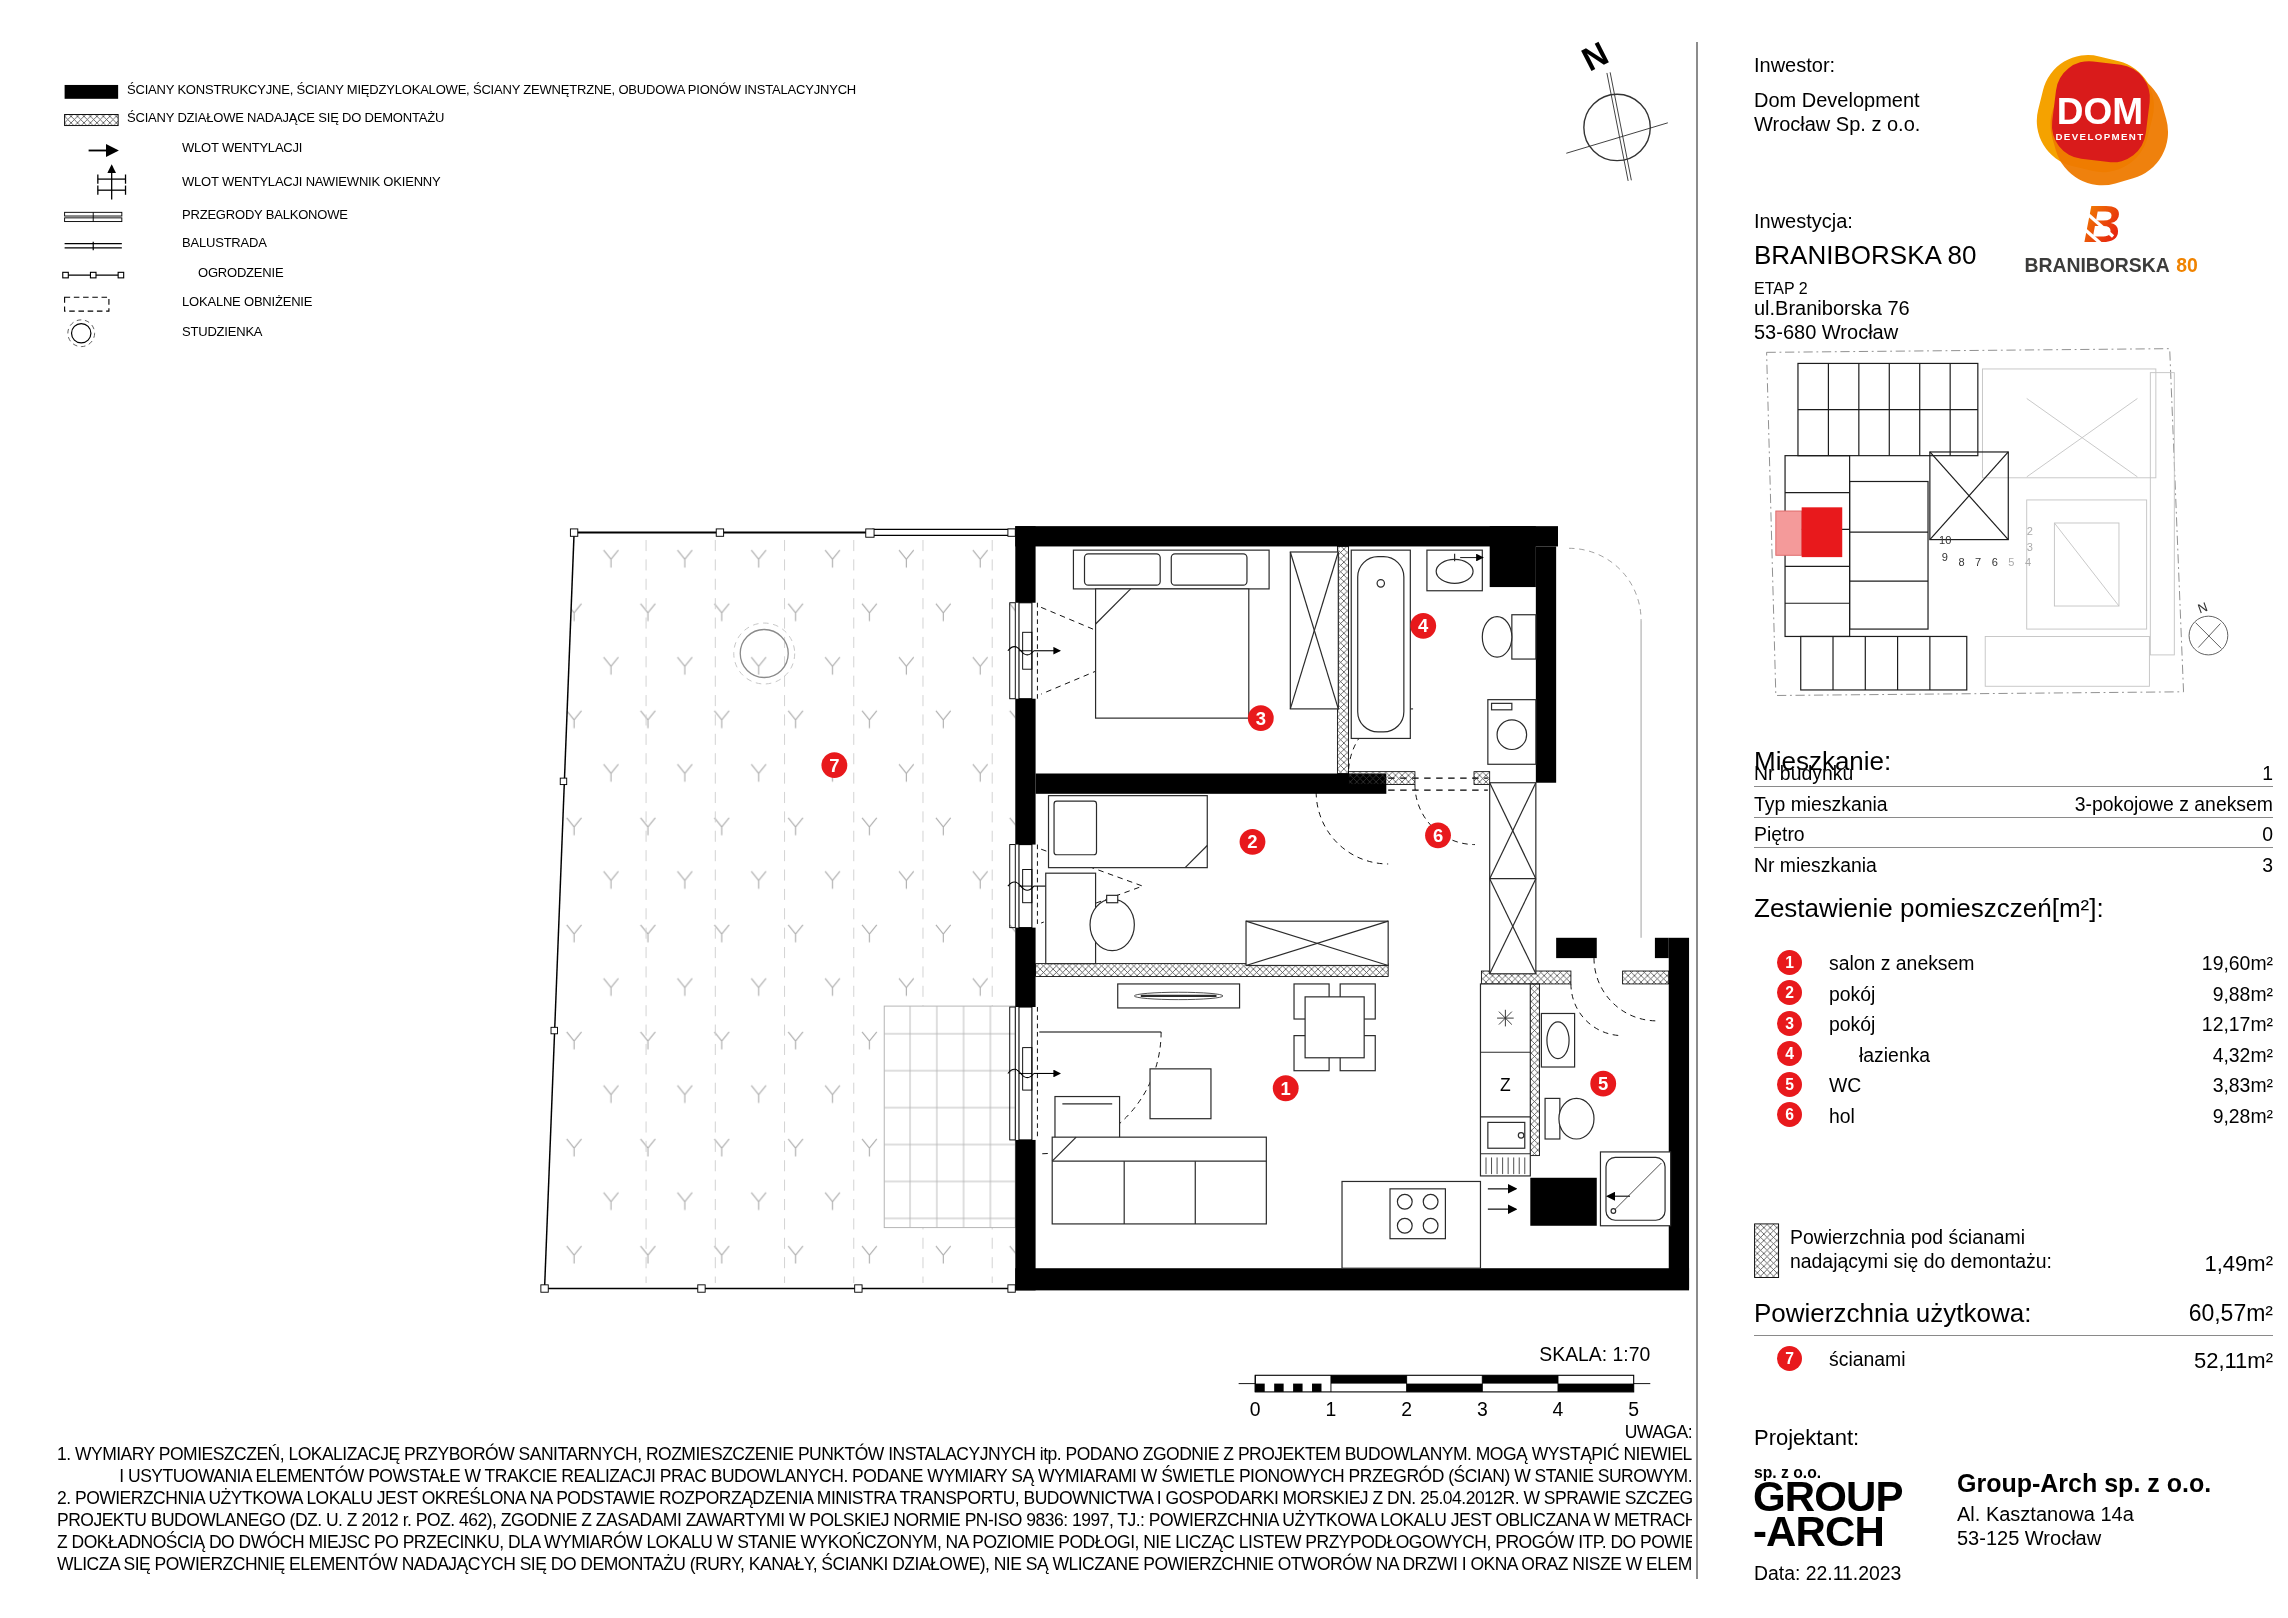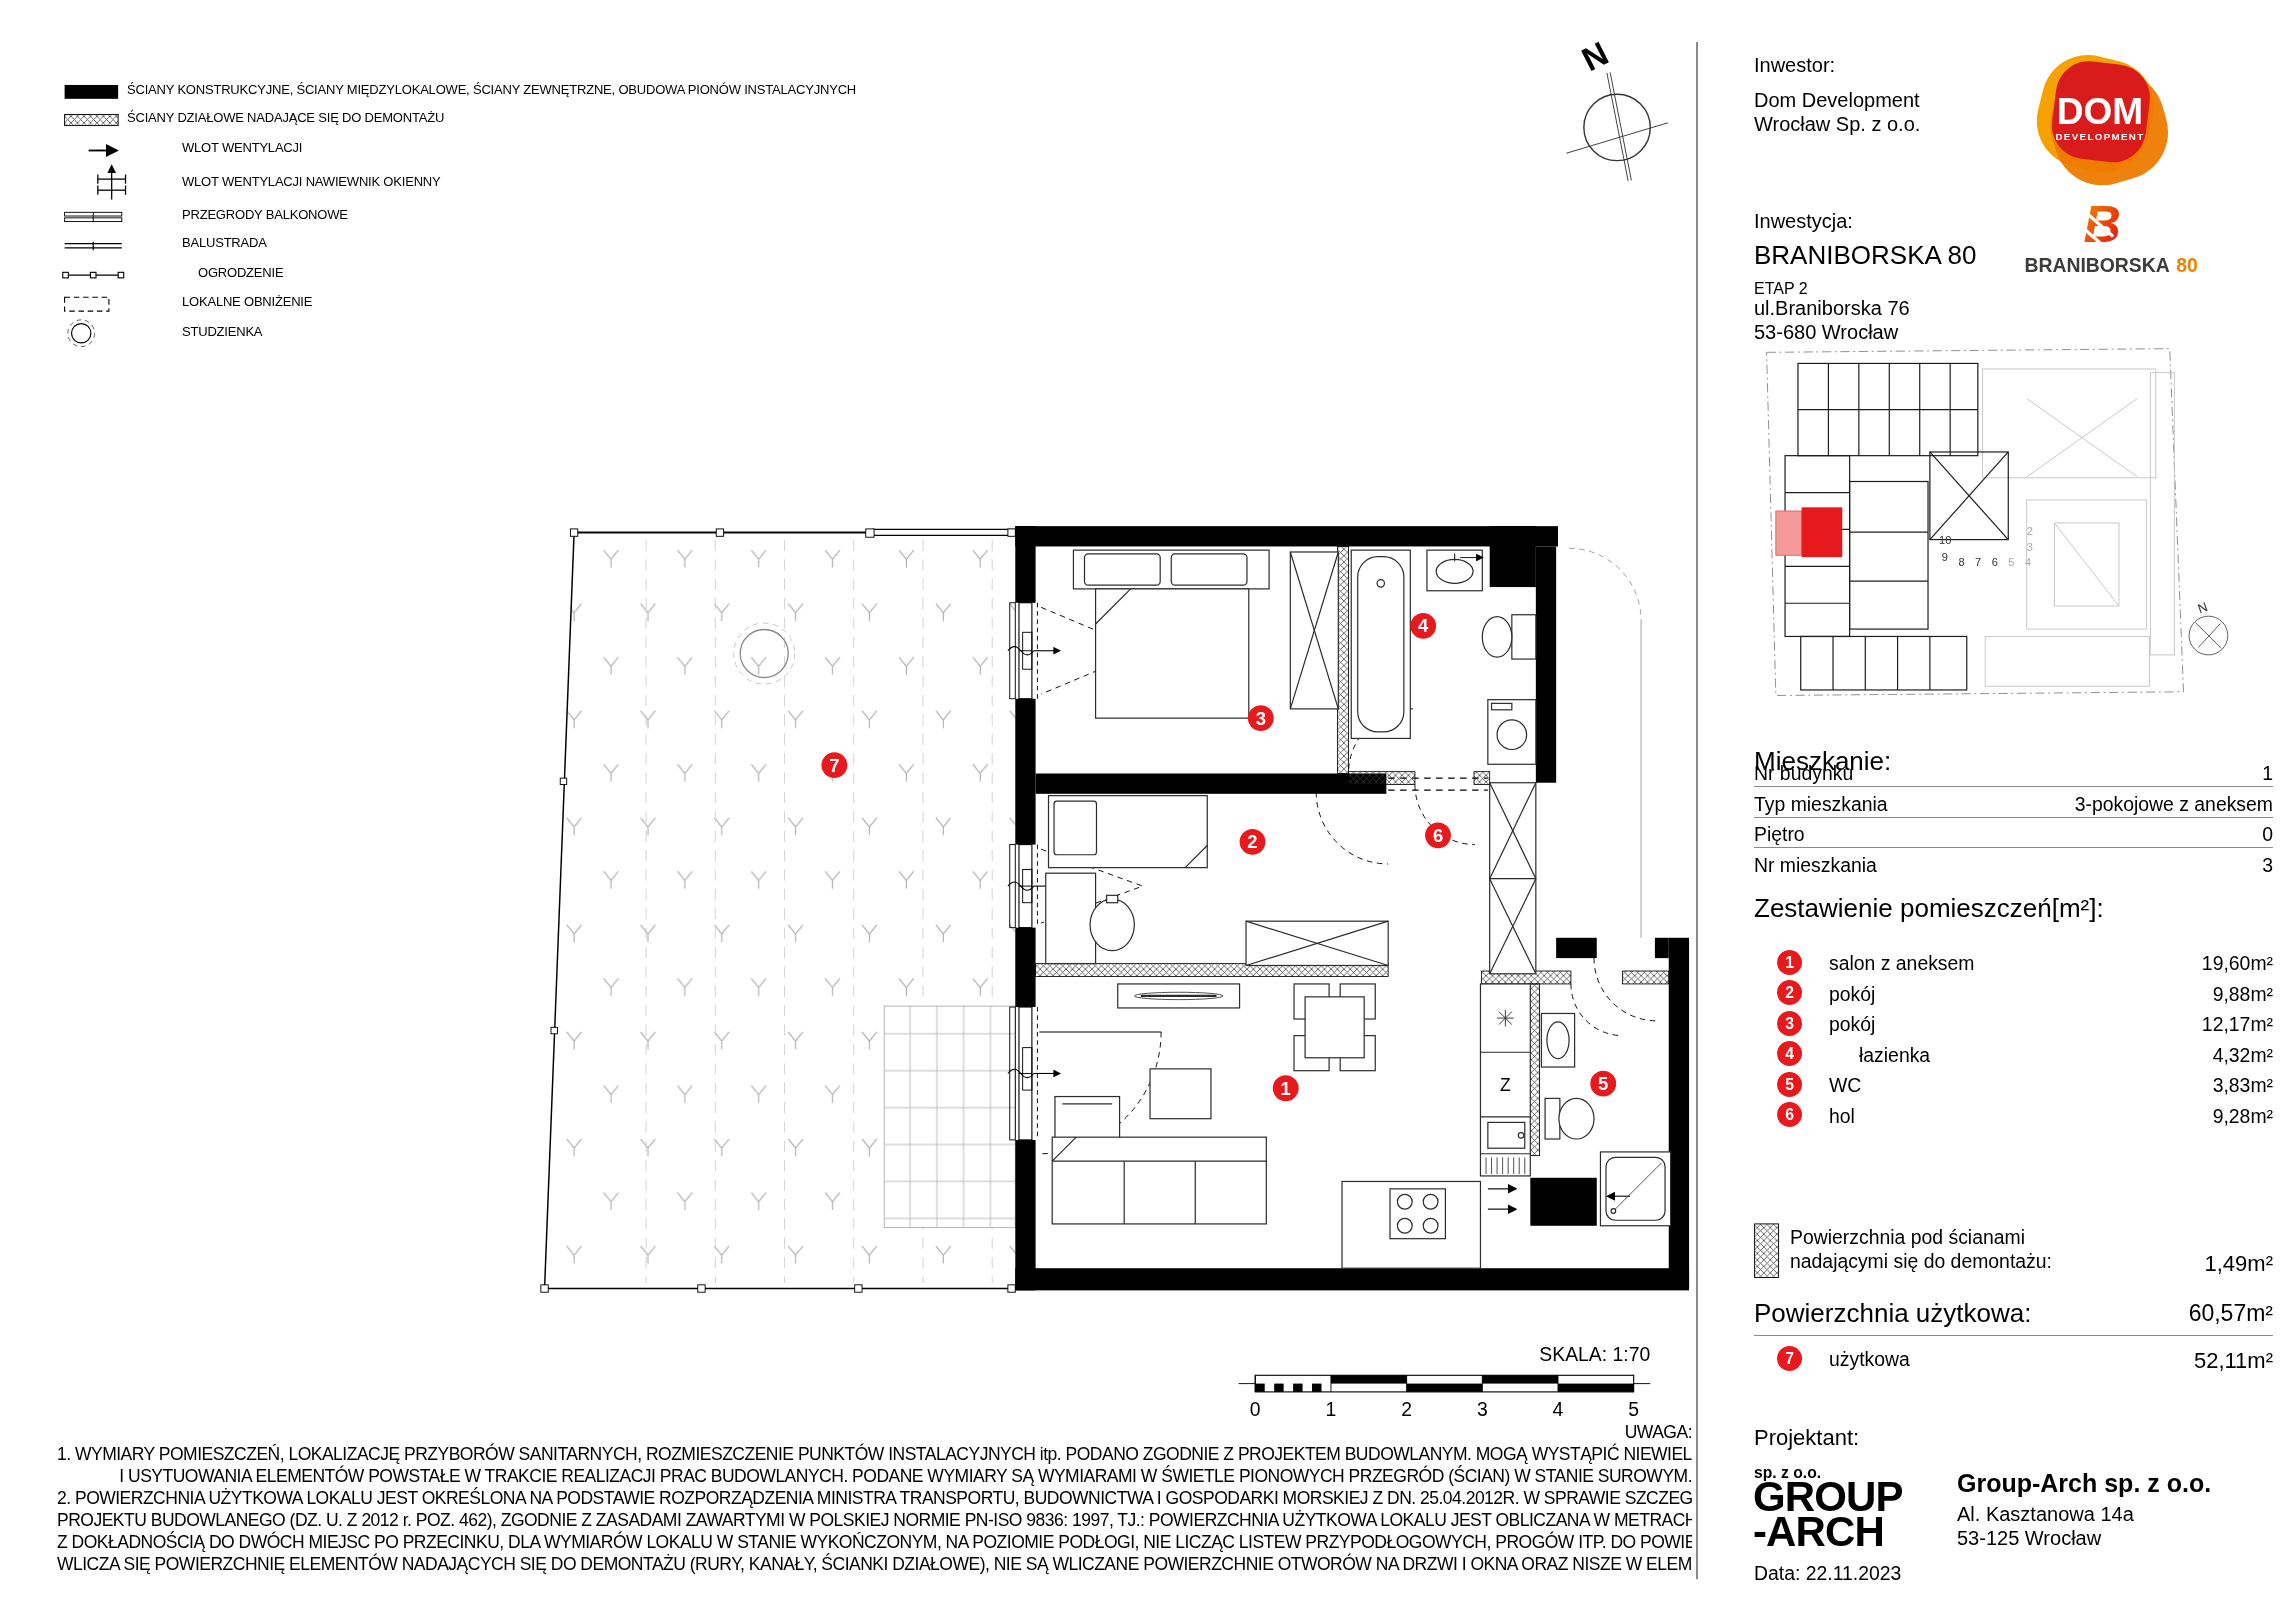--- a/index.html
+++ b/index.html
@@ -563,21 +563,21 @@
   <div class="rowlabel" style="left:1829px;top:1105px">hol</div>
   <div class="rowvalue" style="top:1105px">9,28m²</div>
 
   <div class="rowlabel" style="left:1790px;top:1226px">Powierzchnia pod ścianami</div>
   <div class="rowlabel" style="left:1790px;top:1250px">nadającymi się do demontażu:</div>
   <div class="rowvalue" style="top:1251px;font-size:22px">1,49m²</div>
   <div class="abs sb-h" style="left:1754px;top:1298px">Powierzchnia użytkowa:</div>
   <div class="rowvalue" style="top:1300px;font-size:23px">60,57m²</div>
   <div class="rule" style="left:1754px;top:1335px;width:519px"></div>
   <div class="red-dot" style="left:1777px;top:1346px">7</div>
-  <div class="rowlabel" style="left:1829px;top:1348px">użytkowa</div>
+  <div class="rowlabel" style="left:1829px;top:1348px">ścianami</div>
   <div class="rowvalue" style="top:1348px;font-size:22px">52,11m²</div>
 
   <div class="abs" style="left:1754px;top:1425px;font-size:22px">Projektant:</div>
   <div class="abs" style="left:1754px;top:1464px;font-size:15.7px;font-weight:900">sp. z o.o.</div>
   <div class="abs galogo" style="left:1753px;top:1480px;font-size:42px">GROUP</div>
   <div class="abs galogo" style="left:1753px;top:1515px;font-size:42px">-ARCH</div>
   <div class="abs" style="left:1754px;top:1562px;font-size:19.4px">Data: 22.11.2023</div>
   <div class="abs" style="left:1957px;top:1469px;font-size:25px;font-weight:bold">Group-Arch sp. z o.o.</div>
   <div class="abs" style="left:1957px;top:1503px;font-size:20px">Al. Kasztanowa 14a</div>
   <div class="abs" style="left:1957px;top:1527px;font-size:20px">53-125 Wrocław</div>

